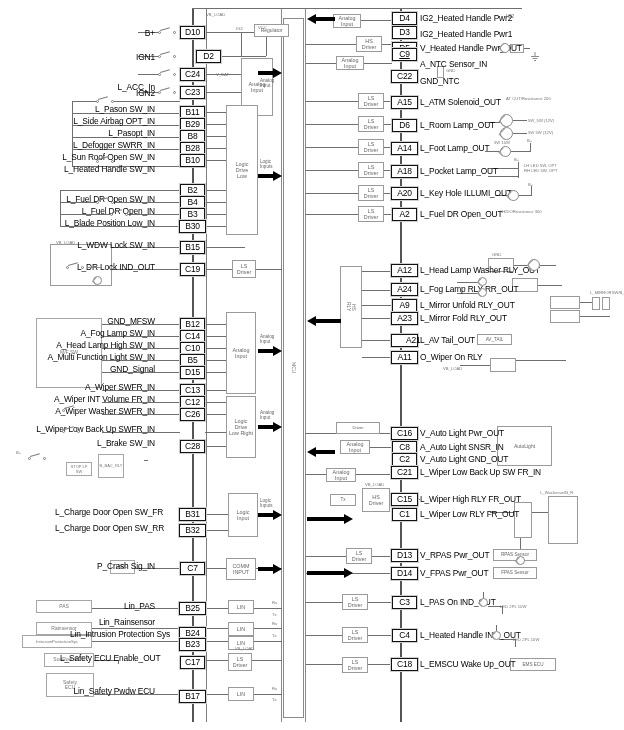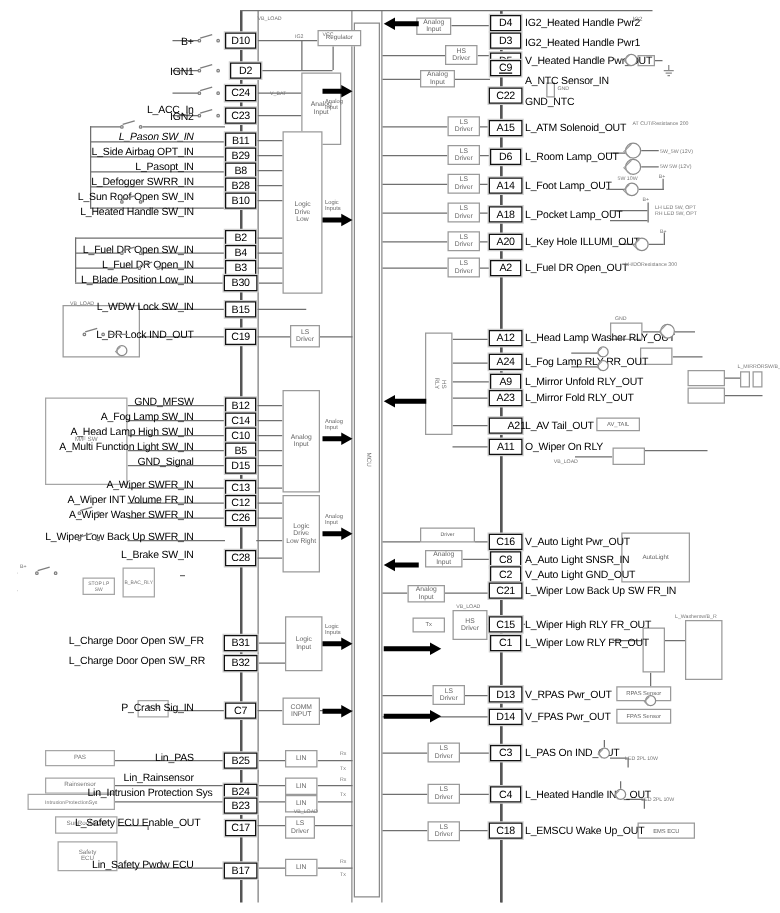--- a/index.html
+++ b/index.html
@@ -148,21 +148,21 @@
   <div class="busv" style="left:400px;top:8px;height:714px;"></div>
   <div class="ln h" style="left:192px;top:8px;width:330px;"></div>
 
   <div class="box tallv" style="left:283px;top:18px;width:21px;height:700px;border-color:#8a8a8a;">
     <span>MCU</span>
   </div>
 
   <div class="sig r" style="left:80px;top:28px;width:75px;">B+</div>
   <div class="pin" style="left:180px;top:26px;">D10</div>
   <div class="sig r" style="left:80px;top:52px;width:75px;">IGN1</div>
-  <div class="pin" style="left:184px;top:50px;">D2</div>
+  <div class="pin" style="left:196px;top:50px;">D2</div>
   <div class="sig r" style="left:60px;top:70px;width:95px;margin-top:12px;">L_ACC_In</div>
   <div class="pin" style="left:180px;top:68px;">C24</div>
   <div class="sig r" style="left:80px;top:88px;width:75px;">IGN2</div>
   <div class="pin" style="left:180px;top:86px;">C23</div>
 
   <div class="sw" style="left:158px;top:29px;width:18px;">
       <span class="d d1"></span>
       <span class="d d2"></span>
       <span class="bar"></span>
     </div>
@@ -179,21 +179,21 @@
   <div class="sw" style="left:158px;top:89px;width:18px;">
       <span class="d d1"></span>
       <span class="d d2"></span>
       <span class="bar"></span>
     </div>
   <div class="ln h" style="left:138px;top:32px;width:22px;"></div>
   <div class="ln h" style="left:138px;top:56px;width:22px;"></div>
   <div class="ln h" style="left:138px;top:74px;width:22px;"></div>
   <div class="ln h" style="left:138px;top:92px;width:22px;"></div>
 
-  <div class="sig r" style="left:60px;top:104px;width:95px;font-style:italic;">L_Pason SW_IN</div>
+  <div class="sig r" style="left:60px;top:104px;width:95px;">L_Pason SW_IN</div>
   <div class="pin" style="left:180px;top:106px;">B11</div>
   <div class="sig r" style="left:45px;top:116px;width:110px;">L_Side Airbag OPT_IN</div>
   <div class="pin" style="left:180px;top:118px;">B29</div>
   <div class="sig r" style="left:60px;top:128px;width:95px;">L_Pasopt_IN</div>
   <div class="pin" style="left:180px;top:130px;">B8</div>
   <div class="sig r" style="left:45px;top:140px;width:110px;">L_Defogger SWRR_IN</div>
   <div class="pin" style="left:180px;top:142px;">B28</div>
   <div class="sig r" style="left:40px;top:152px;width:115px;">L_Sun Roof Open SW_IN</div>
   <div class="pin" style="left:180px;top:154px;">B10</div>
 

